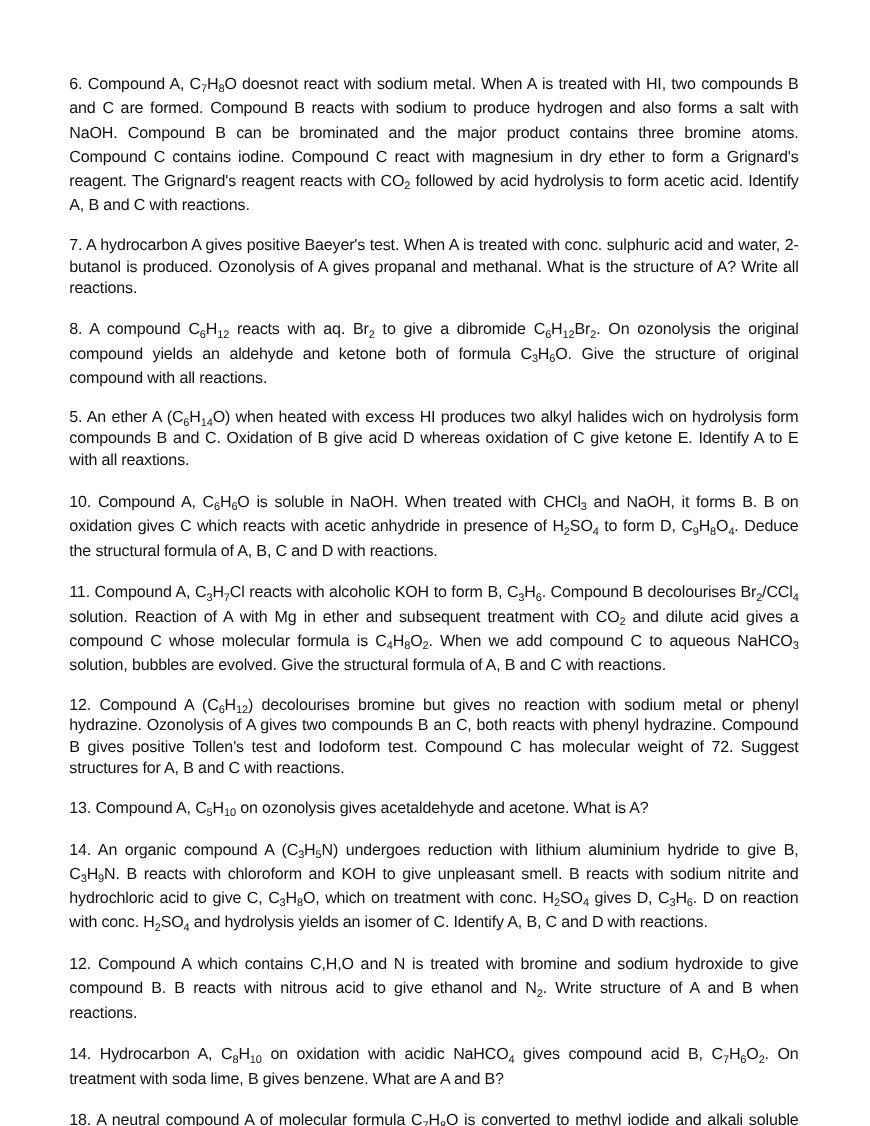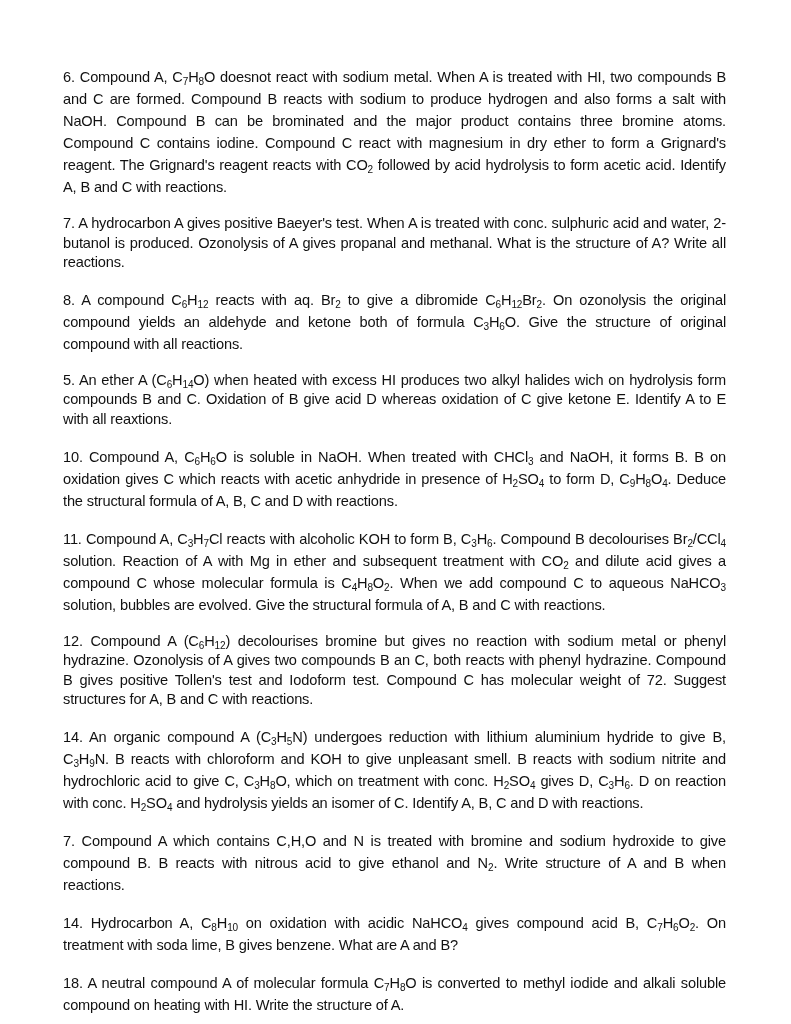--- a/index.html
+++ b/index.html
@@ -24,17 +24,18 @@
 <body>
 
 <div class="page" id="doc">
     <p class="question spaced"><span>6. Compound A, C</span><sub>7</sub><span>H</span><sub>8</sub><span>O doesnot react with sodium metal. When A is treated with HI, two compounds B and C are formed. Compound B reacts with sodium to produce hydrogen and also forms a salt with NaOH. Compound B can be brominated and the major product contains three bromine atoms. Compound C contains iodine. Compound C react with magnesium in dry ether to form a Grignard's reagent. The Grignard's reagent reacts with CO</span><sub>2</sub><span> followed by acid hydrolysis to form acetic acid. Identify A, B and C with reactions.</span></p>
     <p class="question"><span>7. A hydrocarbon A gives positive Baeyer's test. When A is treated with conc. sulphuric acid and water, 2-butanol is produced. Ozonolysis of A gives propanal and methanal. What is the structure of A? Write all reactions.</span></p>
     <p class="question spaced"><span>8. A compound C</span><sub>6</sub><span>H</span><sub>12</sub><span> reacts with aq. Br</span><sub>2</sub><span> to give a dibromide C</span><sub>6</sub><span>H</span><sub>12</sub><span>Br</span><sub>2</sub><span>. On ozonolysis the original compound yields an aldehyde and ketone both of formula C</span><sub>3</sub><span>H</span><sub>6</sub><span>O. Give the structure of original compound with all reactions.</span></p>
     <p class="question"><span>5. An ether A (C</span><sub>6</sub><span>H</span><sub>14</sub><span>O) when heated with excess HI produces two alkyl halides wich on hydrolysis form compounds B and C. Oxidation of B give acid D whereas oxidation of C give ketone E. Identify A to E with all reaxtions.</span></p>
     <p class="question spaced"><span>10. Compound A, C</span><sub>6</sub><span>H</span><sub>6</sub><span>O is soluble in NaOH. When treated with CHCl</span><sub>3</sub><span> and NaOH, it forms B. B on oxidation gives C which reacts with acetic anhydride in presence of H</span><sub>2</sub><span>SO</span><sub>4</sub><span> to form D, C</span><sub>9</sub><span>H</span><sub>8</sub><span>O</span><sub>4</sub><span>. Deduce the structural formula of A, B, C and D with reactions.</span></p>
     <p class="question spaced"><span>11. Compound A, C</span><sub>3</sub><span>H</span><sub>7</sub><span>Cl reacts with alcoholic KOH to form B, C</span><sub>3</sub><span>H</span><sub>6</sub><span>. Compound B decolourises Br</span><sub>2</sub><span>/CCl</span><sub>4</sub><span> solution. Reaction of A with Mg in ether and subsequent treatment with CO</span><sub>2</sub><span> and dilute acid gives a compound C whose molecular formula is C</span><sub>4</sub><span>H</span><sub>8</sub><span>O</span><sub>2</sub><span>. When we add compound C to aqueous NaHCO</span><sub>3</sub><span> solution, bubbles are evolved. Give the structural formula of A, B and C with reactions.</span></p>
     <p class="question"><span>12. Compound A (C</span><sub>6</sub><span>H</span><sub>12</sub><span>) decolourises bromine but gives no reaction with sodium metal or phenyl hydrazine. Ozonolysis of A gives two compounds B an C, both reacts with phenyl hydrazine. Compound B gives positive Tollen's test and Iodoform test. Compound C has molecular weight of 72. Suggest structures for A, B and C with reactions.</span></p>
+    <p class="question"><span>13. Compound A, C</span><sub>5</sub><span>H</span><sub>10</sub><span> on ozonolysis gives acetaldehyde and acetone. What is A?</span></p>
     <p class="question spaced"><span>14. An organic compound A (C</span><sub>3</sub><span>H</span><sub>5</sub><span>N) undergoes reduction with lithium aluminium hydride to give B, C</span><sub>3</sub><span>H</span><sub>9</sub><span>N. B reacts with chloroform and KOH to give unpleasant smell. B reacts with sodium nitrite and hydrochloric acid to give C, C</span><sub>3</sub><span>H</span><sub>8</sub><span>O, which on treatment with conc. H</span><sub>2</sub><span>SO</span><sub>4</sub><span> gives D, C</span><sub>3</sub><span>H</span><sub>6</sub><span>. D on reaction with conc. H</span><sub>2</sub><span>SO</span><sub>4</sub><span> and hydrolysis yields an isomer of C. Identify A, B, C and D with reactions.</span></p>
-    <p class="question spaced"><span>7. Compound A which contains C,H,O and N is treated with bromine and sodium hydroxide to give compound B. B reacts with nitrous acid to give ethanol and N</span><sub>2</sub><span>. Write structure of A and B when reactions.</span></p>
+    <p class="question spaced"><span>12. Compound A which contains C,H,O and N is treated with bromine and sodium hydroxide to give compound B. B reacts with nitrous acid to give ethanol and N</span><sub>2</sub><span>. Write structure of A and B when reactions.</span></p>
     <p class="question spaced"><span>14. Hydrocarbon A, C</span><sub>8</sub><span>H</span><sub>10</sub><span> on oxidation with acidic NaHCO</span><sub>4</sub><span> gives compound acid B, C</span><sub>7</sub><span>H</span><sub>6</sub><span>O</span><sub>2</sub><span>. On treatment with soda lime, B gives benzene. What are A and B?</span></p>
     <p class="question spaced"><span>18. A neutral compound A of molecular formula C</span><sub>7</sub><span>H</span><sub>8</sub><span>O is converted to methyl iodide and alkali soluble compound on heating with HI. Write the structure of A.</span></p>
   </div>
 
 </body></html>

